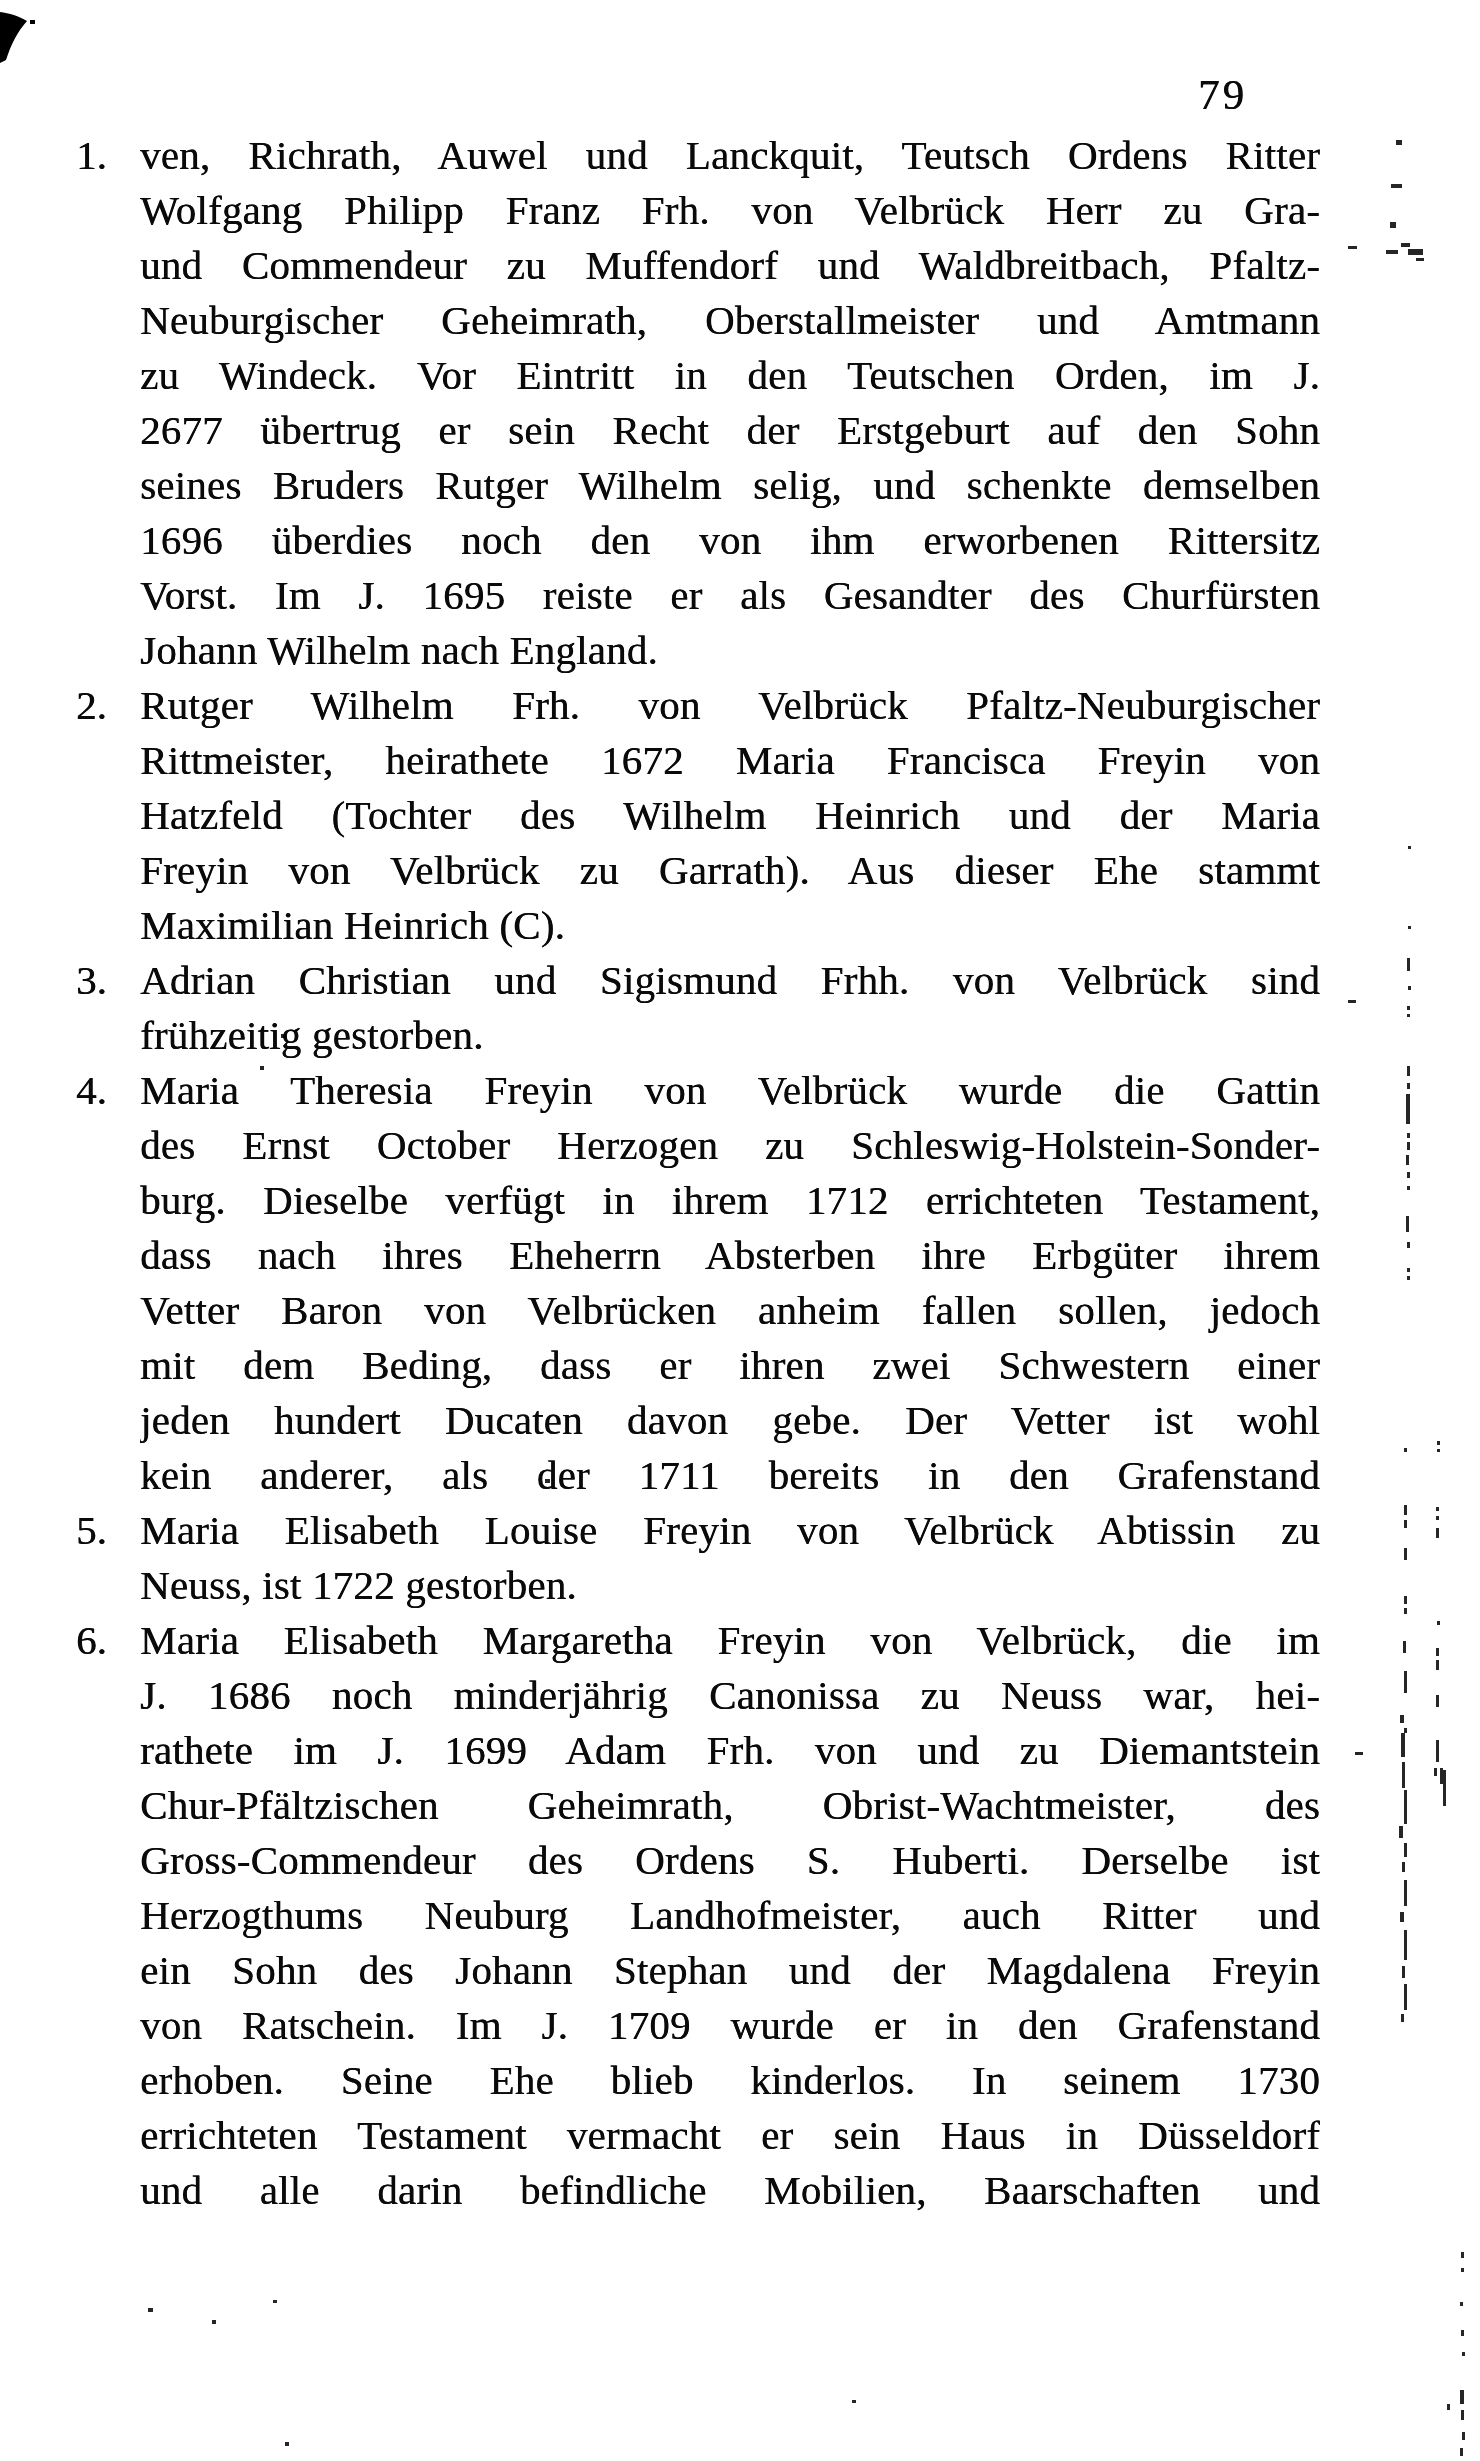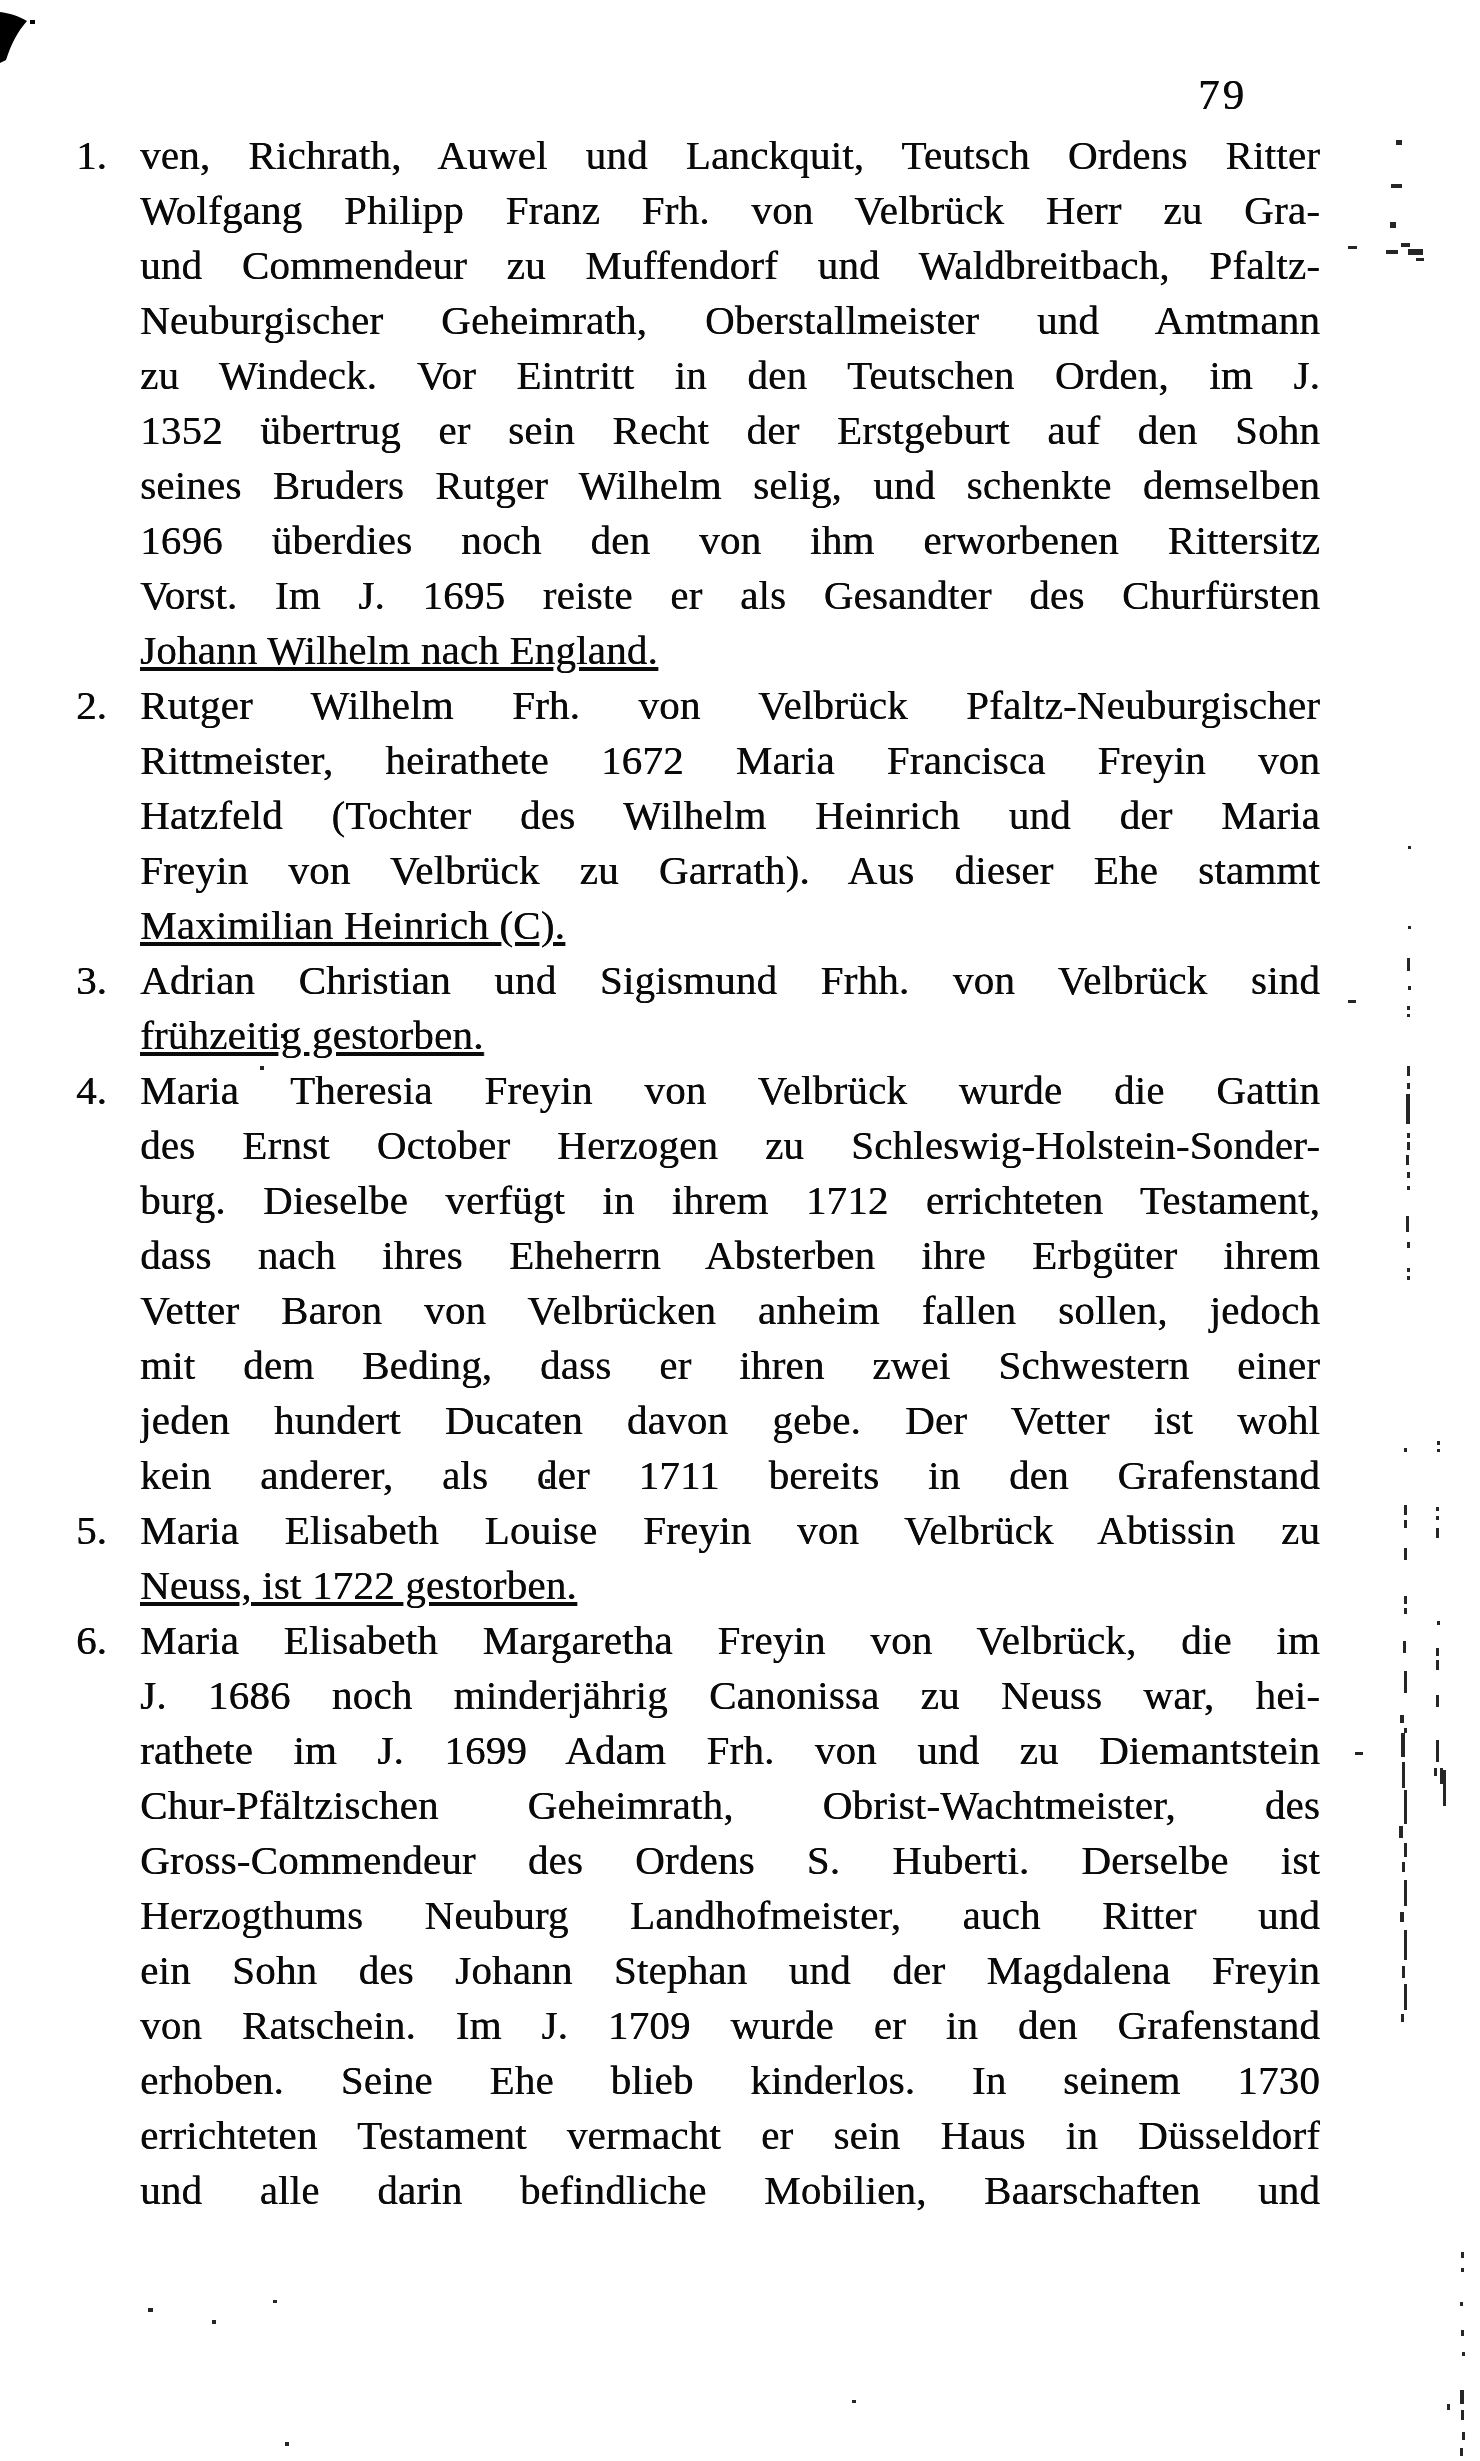--- a/index.html
+++ b/index.html
@@ -27,21 +27,21 @@
     font-size:41px; line-height:55px;
     text-shadow:0.4px 0 0 currentColor;
   }
   .line {
     font-size:41px; line-height:55px; height:55px;
     overflow:hidden;
     text-align:justify; text-align-last:justify;
     text-shadow:0.4px 0 0 currentColor;
     letter-spacing:0.2px;
   }
-  .line.endline { text-align:right; text-align-last:left;text-decoration:underline; }
+  .line.endline { text-align:right; text-align-last:left; }
   .speck { position:absolute; background:#000; opacity:0.85; }
 </style>
 </head>
 <body>
 
 <div class="page">
 
   <svg class="corner-blob" width="70" height="110" viewBox="0 0 70 110" aria-hidden="true">
     <path d="M0 12 C9 13 19 16 27 21 C18 31 11 44 6 60 L0 63 Z" fill="#000"></path>
     <path d="M2 16 C10 18 17 21 23 25 C16 34 10 45 6 58 L2 58 Z" fill="#000"></path>
@@ -51,21 +51,21 @@
   <div class="page-number">79</div>
 
   <div class="entries" id="entries">
       <div class="entry">
         <span class="num">1.</span>
         <div class="line">ven, Richrath, Auwel und Lanckquit, Teutsch Ordens Ritter</div>
         <div class="line">Wolfgang Philipp Franz Frh. von Velbrück Herr zu Gra-</div>
         <div class="line">und Commendeur zu Muffendorf und Waldbreitbach, Pfaltz-</div>
         <div class="line">Neuburgischer Geheimrath, Oberstallmeister und Amtmann</div>
         <div class="line">zu Windeck. Vor Eintritt in den Teutschen Orden, im J.</div>
-        <div class="line">1352 übertrug er sein Recht der Erstgeburt auf den Sohn</div>
+        <div class="line">2677 übertrug er sein Recht der Erstgeburt auf den Sohn</div>
         <div class="line">seines Bruders Rutger Wilhelm selig, und schenkte demselben</div>
         <div class="line">1696 überdies noch den von ihm erworbenen Rittersitz</div>
         <div class="line">Vorst. Im J. 1695 reiste er als Gesandter des Churfürsten</div>
         <div class="line endline">Johann Wilhelm nach England.</div>
       </div>
       <div class="entry">
         <span class="num">2.</span>
         <div class="line">Rutger Wilhelm Frh. von Velbrück Pfaltz-Neuburgischer</div>
         <div class="line">Rittmeister, heirathete 1672 Maria Francisca Freyin von</div>
         <div class="line">Hatzfeld (Tochter des Wilhelm Heinrich und der Maria</div>

